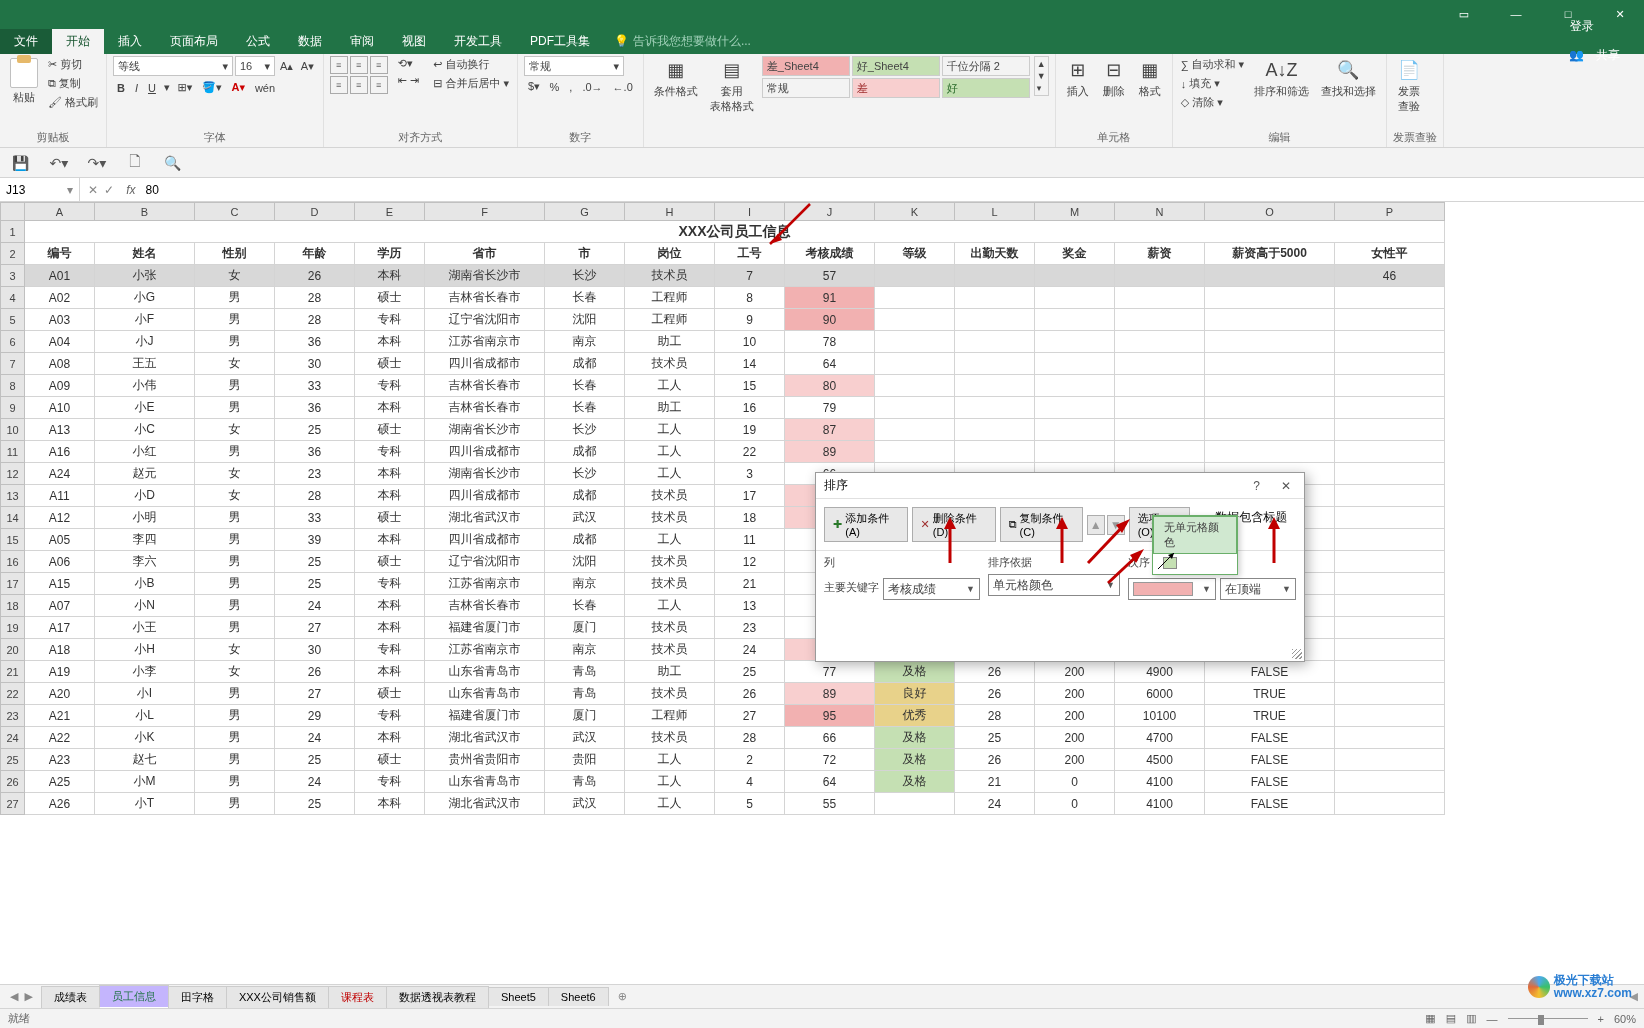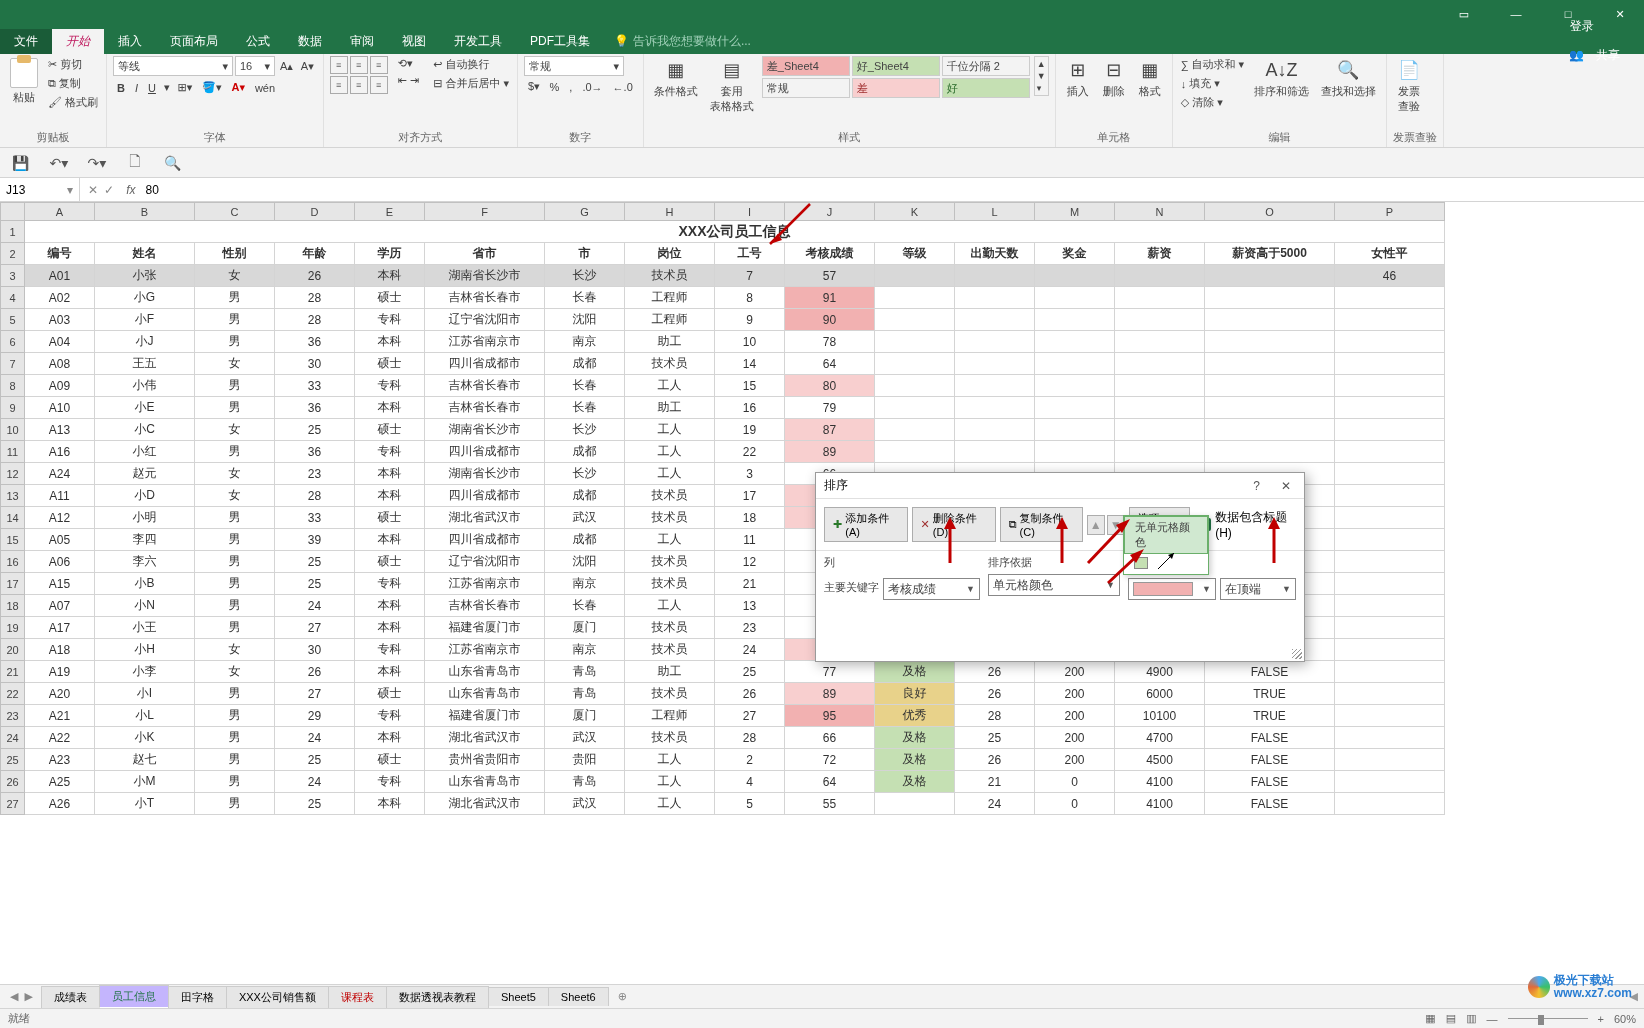--- a/index.html
+++ b/index.html
@@ -4,21 +4,21 @@
 <style>
 * { margin: 0; padding: 0; box-sizing: border-box; font-family: "Microsoft YaHei", "Segoe UI", sans-serif; }
 body { background: #fff; font-size: 12px; overflow: hidden; }
 .titlebar { background: #217346; color: #fff; height: 28px; display: flex; align-items: center; justify-content: space-between; padding: 0 4px; }
 .titlebar .title { flex: 1; text-align: center; font-size: 12px; }
 .titlebar .win-btns { display: flex; gap: 12px; }
 .titlebar .win-btn { width: 40px; text-align: center; font-size: 11px; }
 .ribbon-tabs { background: #217346; display: flex; align-items: center; height: 26px; color: #fff; font-size: 12px; }
 .ribbon-tabs .tab { padding: 4px 14px; cursor: default; }
 .ribbon-tabs .tab.file { background: #1a5c38; }
-.ribbon-tabs .tab.active { background: #f3f3f3; color: #be185d; font-style: italic; }
+.ribbon-tabs .tab.active { background: #f3f3f3; color: #14532d; }
 .ribbon-tabs .tellme { color: #a0d0b8; margin-left: 10px; display:flex; align-items:center; gap:4px;}
 .ribbon-tabs .right { margin-left: auto; display: flex; gap: 4px; padding-right: 8px; flex-direction: column; }
 .ribbon-tabs .right span { padding: 4px 8px; }
 .ribbon { background: #f3f3f3; height: 94px; display: flex; border-bottom: 1px solid #d4d4d4; font-size: 11px; color: #444; }
 .ribbon-group { border-right: 1px solid #e0e0e0; padding: 2px 6px 0 6px; display: flex; flex-direction: column; justify-content: space-between; }
 .ribbon-group .g-body { flex: 1; display: flex; align-items: flex-start; gap: 4px; }
 .ribbon-group .g-label { text-align: center; font-size: 11px; color: #666; padding-bottom: 2px; }
 .big-btn { display: flex; flex-direction: column; align-items: center; gap: 2px; padding: 2px 4px; }
 .big-btn .ico { width: 24px; height: 24px; display: flex; align-items: center; justify-content: center; font-size: 18px; }
 .small-row { display: flex; flex-direction: column; gap: 2px; }
@@ -241,21 +241,20 @@
           <div class="style-cell" style="background:#f8cfcf;color:#a03030">差</div>
           <div class="style-cell" style="background:#c5e0b3;color:#2a6a2a">好</div>
         </div>
       </div>
       <div style="display:flex;flex-direction:column;gap:2px;border:1px solid #ccc;padding:2px">
         <span style="font-size:9px">▲</span>
         <span style="font-size:9px">▼</span>
         <span style="font-size:9px">▾</span>
       </div>
     </div>
-    <div class="g-label">样式</div>
   </div>
 
   <div class="ribbon-group">
     <div class="g-body">
       <div class="big-btn">
           <div class="ico">⊞</div>
           <span>插入</span>
         </div>
       <div class="big-btn">
           <div class="ico">⊟</div>
@@ -905,21 +904,21 @@
             <div class="dlg-sel" style="width:88px">
                 <div class="color-swatch"></div>
                 <span class="arrow">▼</span>
               </div>
             <div class="dlg-sel" style="flex:1">
                 <span>在顶端</span>
                 <span class="arrow">▼</span>
               </div>
           </div>
           
-          <div class="dropdown" style="left:307px; top:42px; width:86px">
+          <div class="dropdown" style="left:336px; top:42px; width:86px">
             <div class="dd-item hover">无单元格颜色</div>
             <div class="dd-item"><span class="dd-swatch"></span></div>
           </div>
           <svg class="arrow-svg" style="left:340px; top:74px;" width="30" height="24">
               <polygon points="0,22 10,0 14,4" fill="none"></polygon>
               <line x1="2" y1="22" x2="18" y2="6" stroke="#000" stroke-width="1"></line>
               <polygon points="18,6 12,8 16,12" fill="#000"></polygon>
             </svg>
         </div>
       </div>

